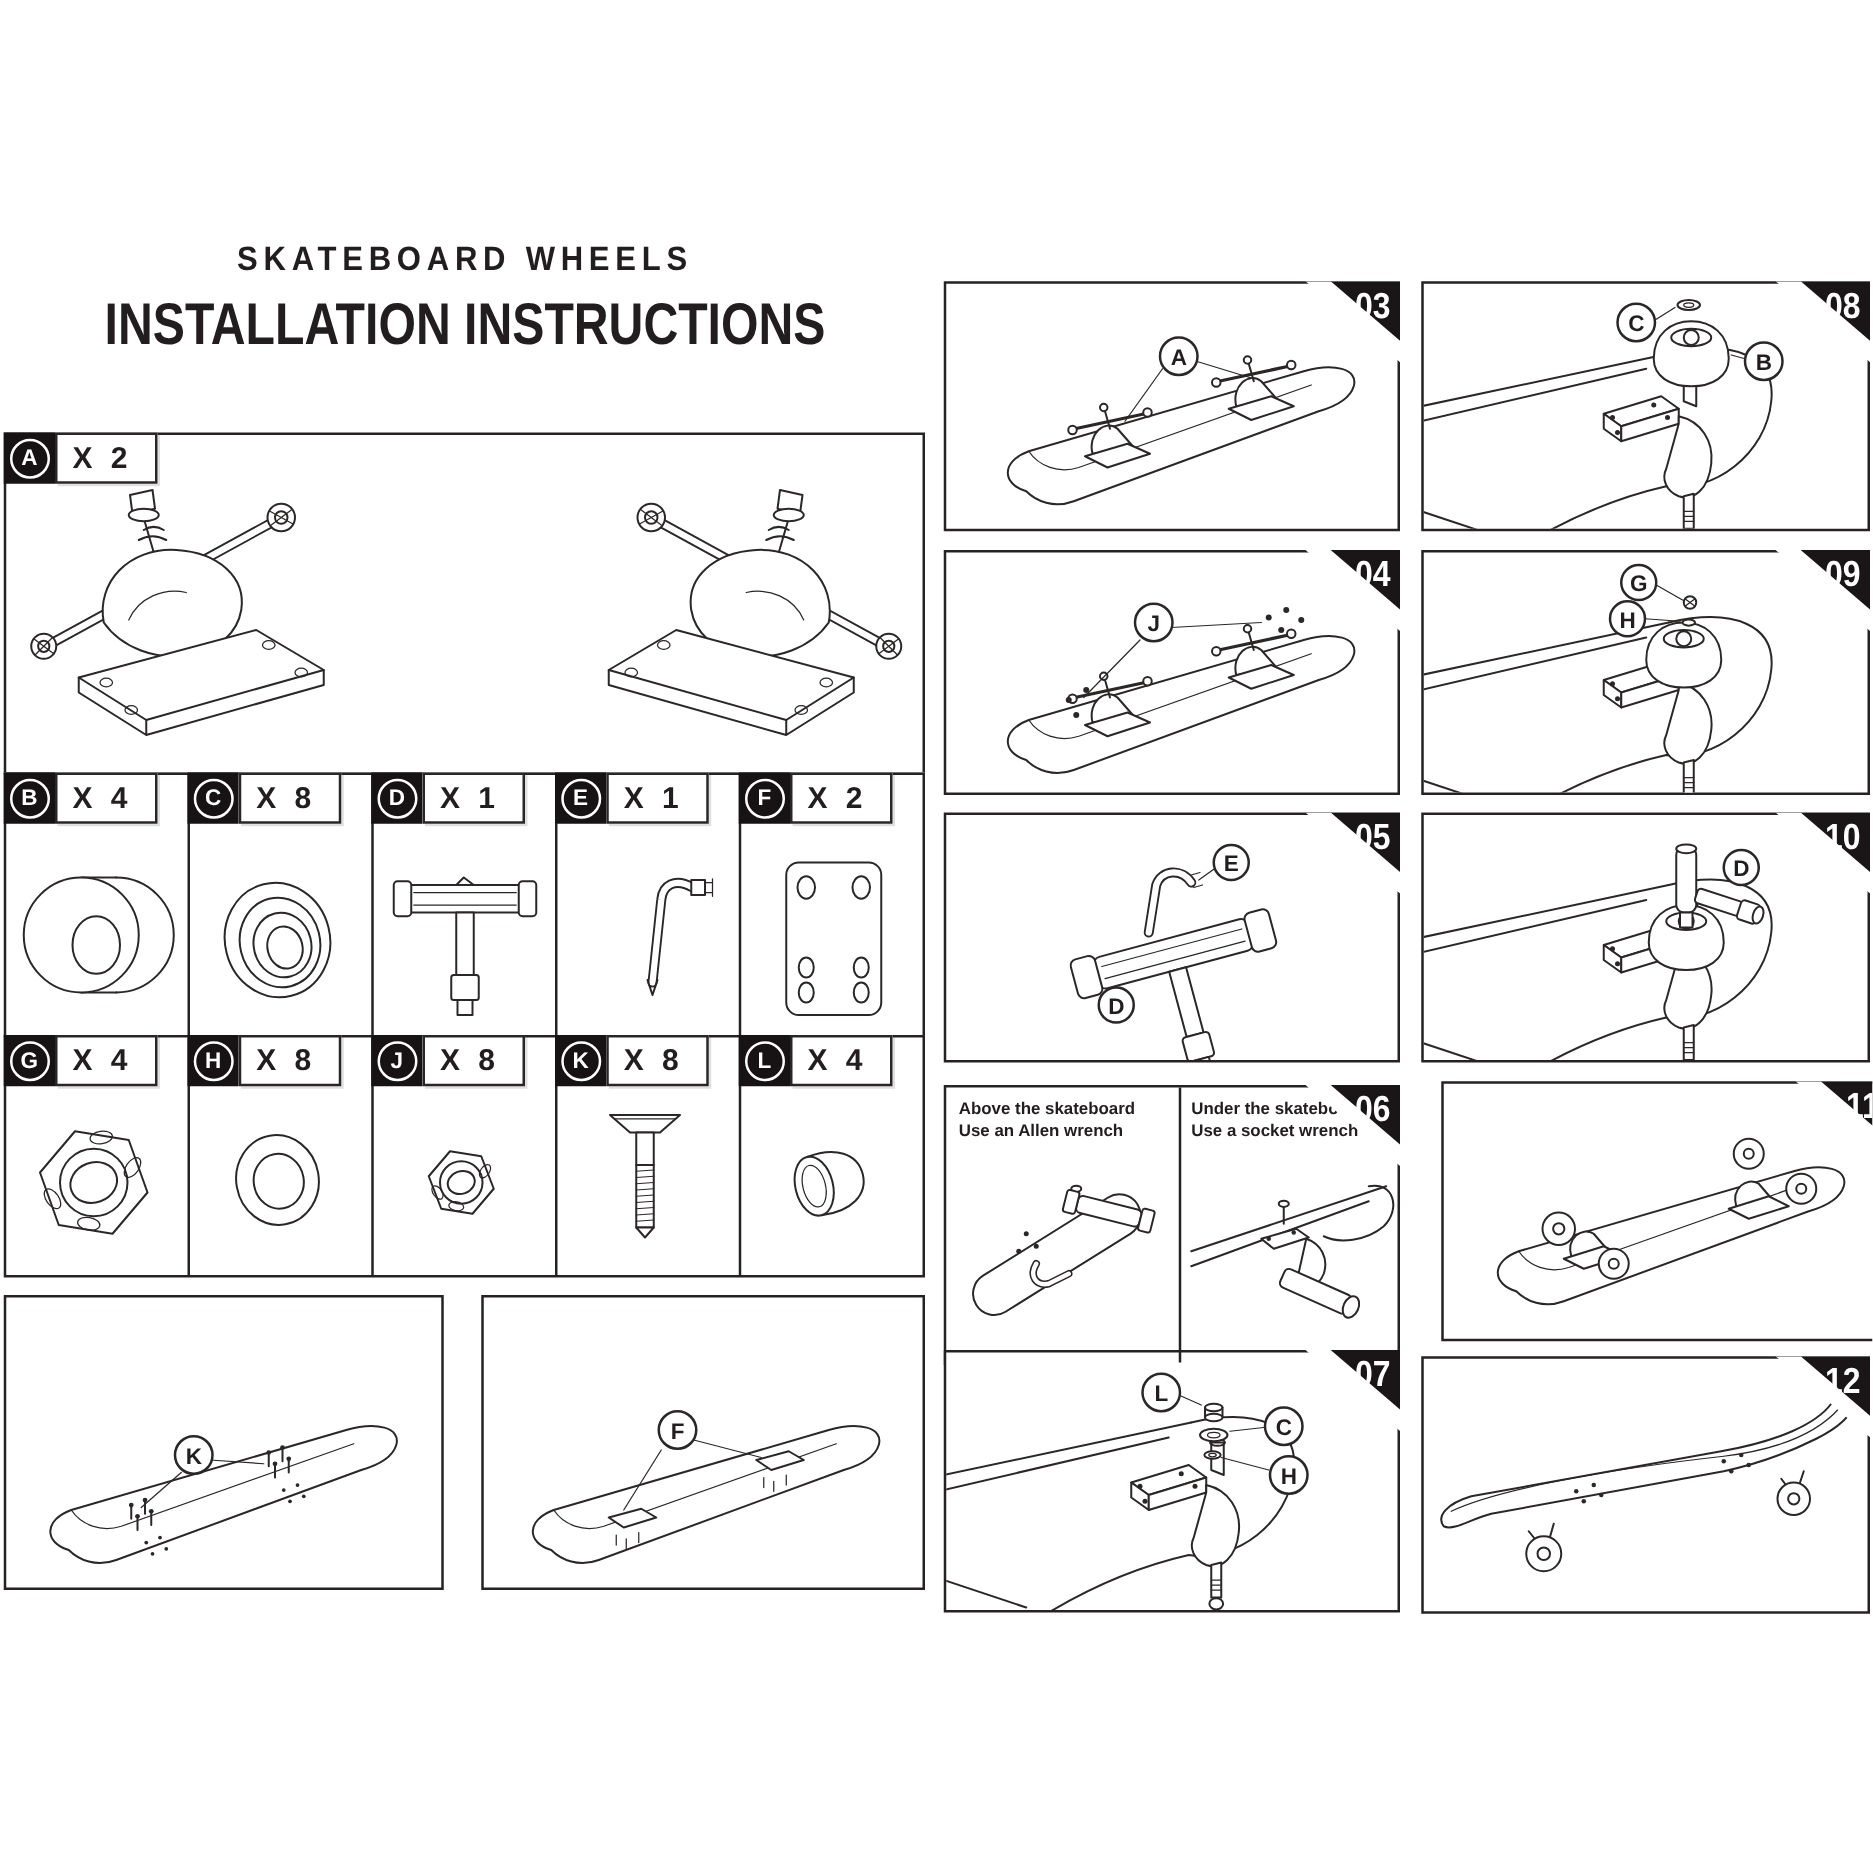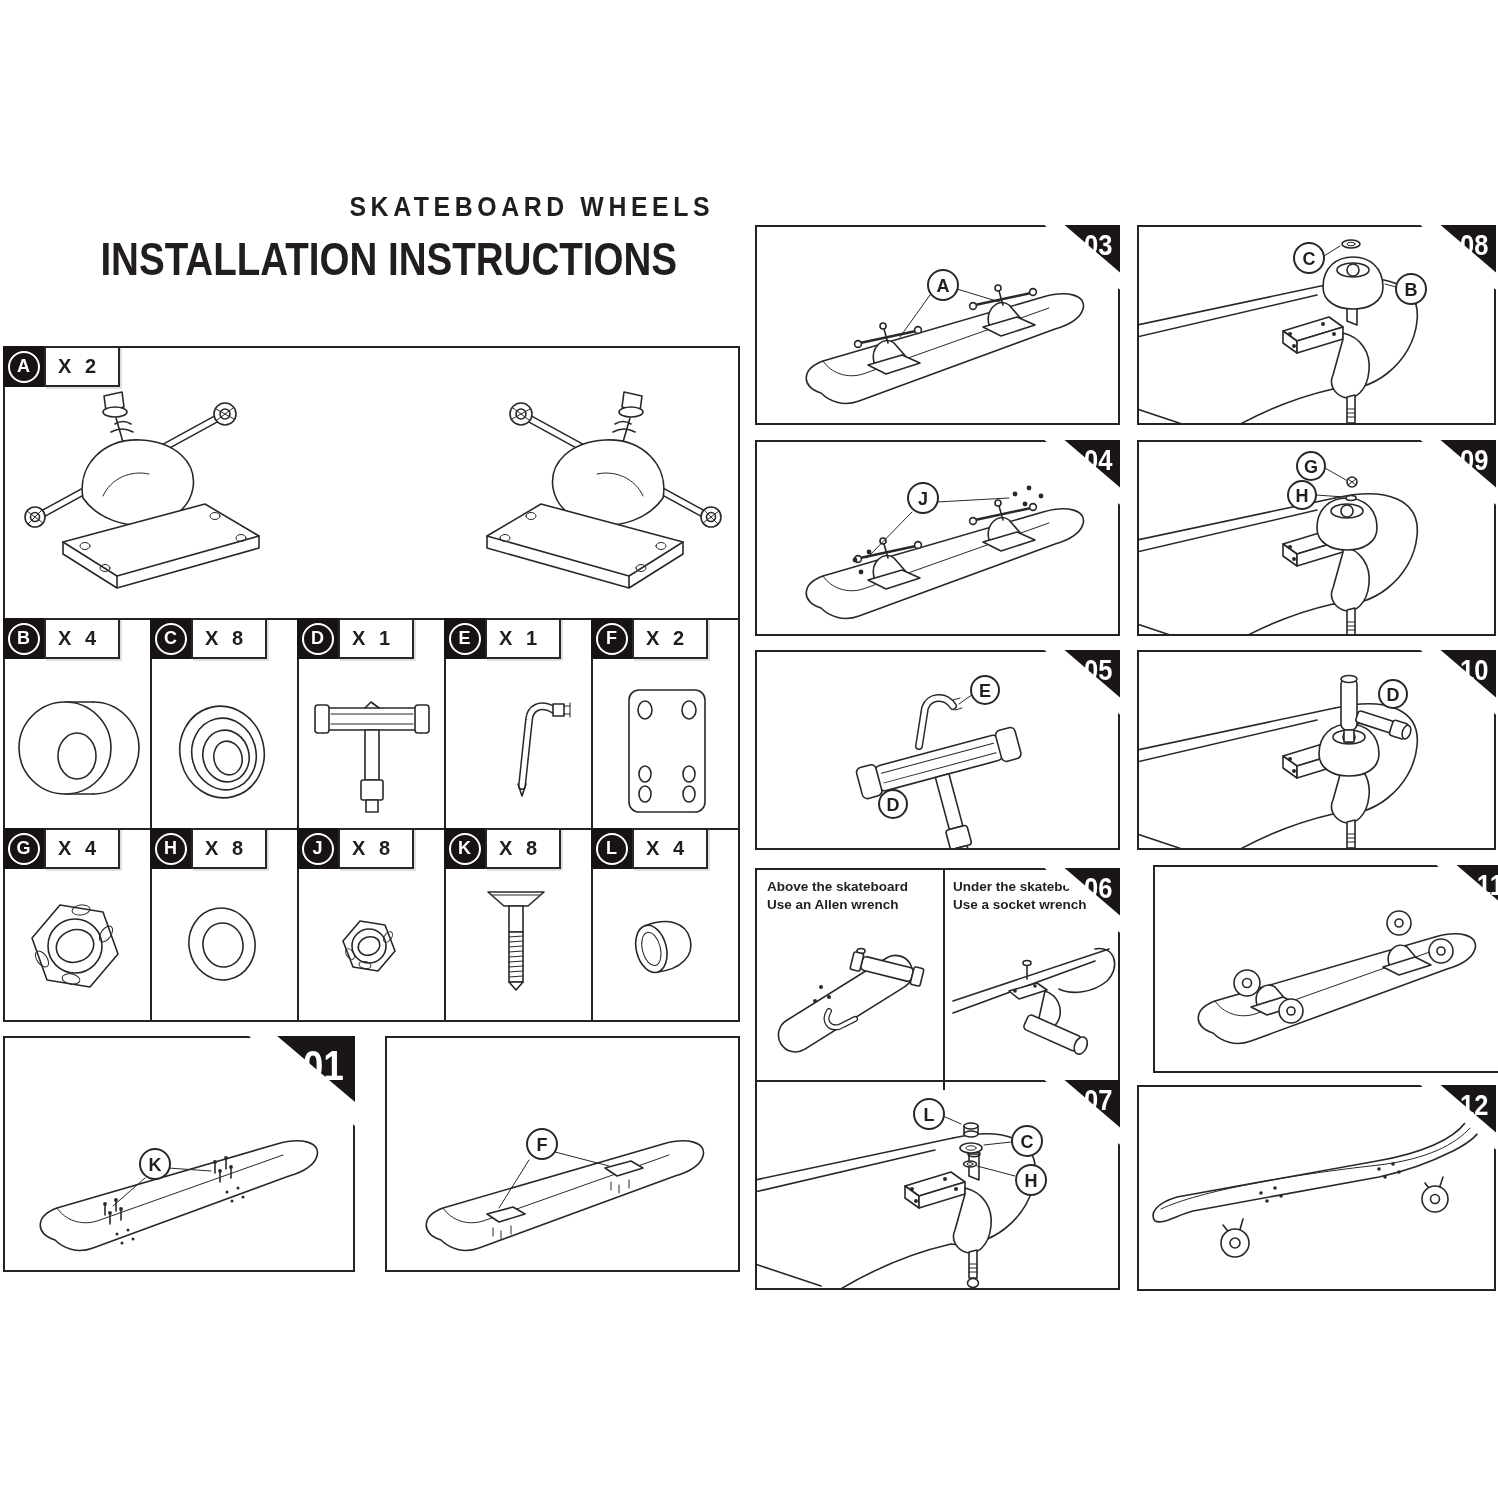--- a/index.html
+++ b/index.html
@@ -1,39 +1,39 @@
 <!DOCTYPE html>
 <html><head>
 <meta charset="utf-8">
 <style>
   html,body{margin:0;padding:0;background:#fff;}
   .canvas{position:relative;width:1498px;height:1498px;background:#fff;overflow:hidden;
           font-family:"Liberation Sans",sans-serif;color:#221e1f;}
   
-  .titleblock{position:absolute;left:0;top:192px;width:744px;text-align:right;}
+  .titleblock{position:absolute;left:0;top:192px;width:744px;text-align:center;}
   .t1{font-size:27px;font-weight:700;letter-spacing:5px;transform:scaleX(.92);transform-origin:center;}
   .t2{font-size:47px;font-weight:700;letter-spacing:0;transform:scaleX(.82);transform-origin:center;margin-top:8px;}
   
   .panel{position:absolute;background:#fff;border:2px solid #262223;box-sizing:border-box;}
   .panel svg{position:absolute;left:0;top:0;width:100%;height:100%;}
   
   .corner{position:absolute;top:-2px;right:-2px;width:84px;height:72px;z-index:4;pointer-events:none;}
   .corner .cut{position:absolute;inset:0;background:#fff;clip-path:polygon(10% 0,100% 0,100% 90%);}
   .corner .tri{position:absolute;inset:0;background:#1a1617;clip-path:polygon(34% 0,100% 0,100% 66%);}
   .corner .num{position:absolute;top:4px;right:6px;color:#fff;font-size:29px;font-weight:700;
                display:inline-block;transform:scaleX(.88);}
   .corner.big{width:118px;height:100px;}
   .corner.big .num{font-size:42px;top:6px;right:8px;}
   
   .plabel{position:absolute;top:-2px;left:-2px;display:flex;z-index:5;}
   .plabel .sq{width:41px;height:41px;background:#171314;display:flex;align-items:center;justify-content:center;}
   .plabel .ring{width:28px;height:28px;border:2.5px solid #fff;border-radius:50%;color:#fff;
                 font-weight:700;font-size:18px;display:flex;align-items:center;justify-content:center;}
   .plabel .qty{height:41px;box-sizing:border-box;border:2px solid #2a2628;background:#fff;
-               display:flex;align-items:center;padding:0 18px 0 12px;font-size:20px;font-weight:700;
+               display:flex;align-items:center;padding:0 18px 0 12px;font-size:24px;font-weight:700;
                letter-spacing:4px;box-shadow:2px 2px 0 rgba(0,0,0,.12);}
   
   .cellrow{position:absolute;display:flex;border:2px solid #262223;box-sizing:border-box;background:#fff;}
   .cell{flex:1;position:relative;border-right:2px solid #262223;display:flex;align-items:flex-end;justify-content:center;}
   .cell:last-child{border-right:none;}
   .cell svg{position:static;width:132px;height:150px;margin-bottom:6px;}
   
   .sh{fill:#fff;stroke:#2b2727;stroke-width:1.6;stroke-linejoin:round;stroke-linecap:round;}
   .ln{fill:none;stroke:#2b2727;stroke-width:1.6;stroke-linejoin:round;stroke-linecap:round;}
   .th{stroke-width:1;}
@@ -315,25 +315,20 @@
     <svg viewBox="0 0 348 232">
       <use href="#deck" transform="translate(26,84)"></use>
       <use href="#bolt4" transform="translate(100,168)"></use>
       <use href="#holes4" transform="translate(112,196)"></use>
       <use href="#bolt4" transform="translate(210,126)"></use>
       <use href="#holes4" transform="translate(222,154)"></use>
       <path class="ln th" d="M140,140 L108,168 M163,130 L206,133"></path>
       <circle class="co" cx="150" cy="126" r="15"></circle>
       <text class="ct" x="150" y="133">K</text>
     </svg>
-    <div class="corner big">
-      <div class="cut"></div>
-        <div class="tri"></div>
-      <span class="num">01</span>
-    </div>
   </div>
 
   <div class="panel" style="left:385px;top:1036px;width:355px;height:236px;">
     <svg viewBox="0 0 351 232">
       <use href="#deck" transform="translate(30,84)"></use>
       <path class="sh" d="M100,176 L126,169 L138,176 L112,184 Z"></path>
       <path class="ln th" d="M106,190 L106,198 M114,193 L114,201 M124,188 L124,196"></path>
       <path class="sh" d="M218,130 L244,123 L256,130 L230,138 Z"></path>
       <path class="ln th" d="M224,144 L224,152 M232,147 L232,155 M242,142 L242,150"></path>
       <path class="ln th" d="M142,122 L112,170 M168,114 L222,128"></path>

